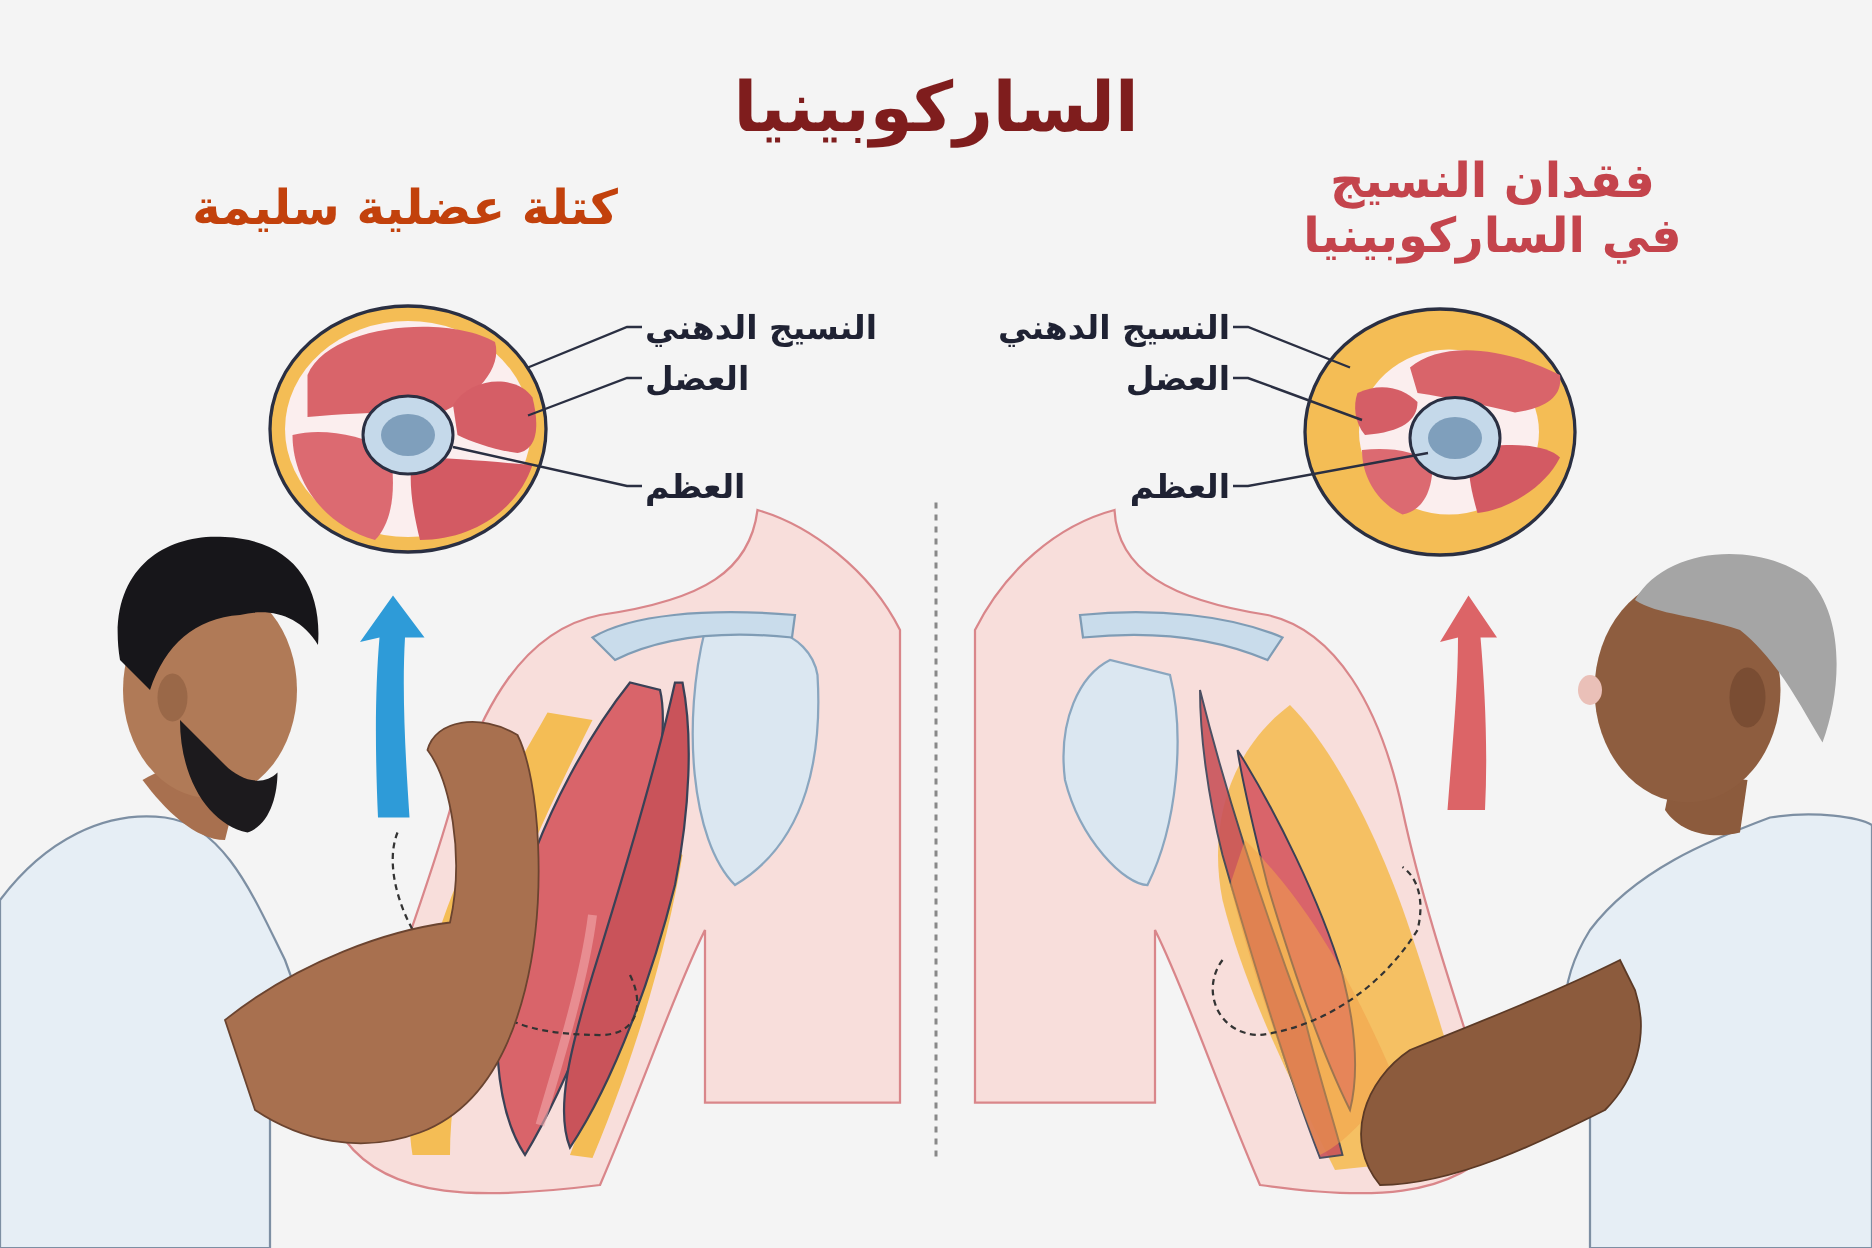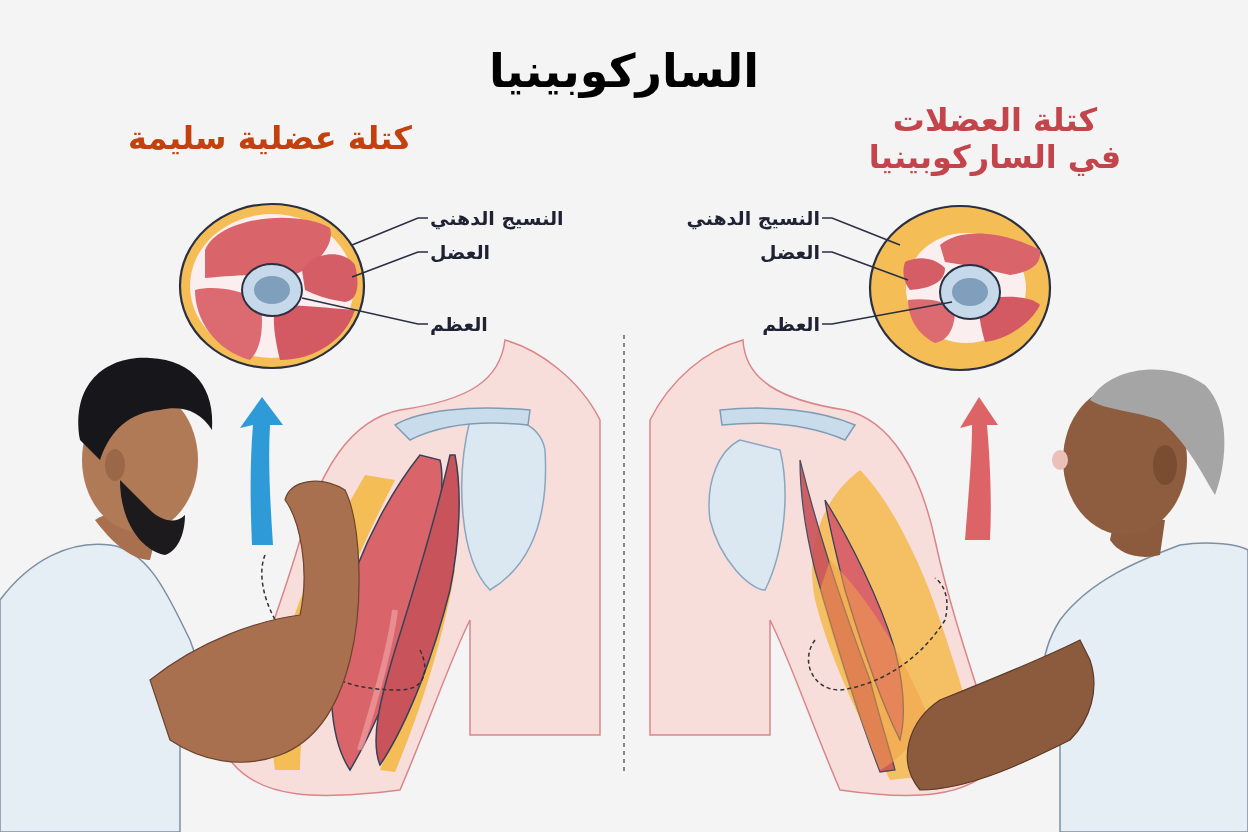--- a/index.html
+++ b/index.html
@@ -1,22 +1,22 @@
 <!DOCTYPE html>
 <html><head>
 <meta charset="utf-8">
 <style>
   html,body{margin:0;padding:0;}
   body{width:1248px;height:832px;background:#f4f4f4;position:relative;overflow:hidden;font-family:"DejaVu Sans",sans-serif;}
   .abs{position:absolute;}
-  .title{left:0;width:1248px;top:44px;text-align:center;font-size:46px;font-weight:bold;color:#000000;direction:rtl;}
+  .title{left:0;width:1248px;top:44px;text-align:center;font-size:46px;font-weight:bold;color:#7f1d1d;direction:rtl;}
   .subtitle{font-weight:bold;direction:rtl;line-height:1.15;}
   .sub-left{left:120px;width:300px;top:120px;text-align:center;font-size:32px;}
   .sub-right{left:860px;width:270px;top:102px;text-align:center;font-size:32px;}
-  .label{font-size:19px;font-weight:bold;color:#1f2233;direction:rtl;white-space:nowrap;}
+  .label{font-size:22px;font-weight:bold;color:#1f2233;direction:rtl;white-space:nowrap;}
   svg.layer{position:absolute;left:0;top:0;}
 </style>
 </head>
 <body>
 
 <svg class="layer" width="1248" height="832" viewBox="0 0 1248 832">
 
   <line x1="624" y1="335" x2="624" y2="775" stroke="#888" stroke-width="2" stroke-dasharray="4,4"></line>
 
   <g>
@@ -112,21 +112,21 @@
     <path d="M822,252 L832,252 L908,280"></path>
     <path d="M822,324 L832,324 L952,302"></path>
   </g>
 </svg>
 
 <div class="abs title">الساركوبينيا</div>
 
 <div class="abs subtitle sub-left" style="color:#c2410c;">كتلة عضلية سليمة</div>
 
 <div class="abs subtitle sub-right" style="color:#c4444c;">
-  <div>كتلة العضلات</div>
+  <div>فقدان النسيج</div>
   <div>في الساركوبينيا</div>
 </div>
 
 <div class="abs label" style="left:430px;top:207px;">النسيج الدهني</div>
 <div class="abs label" style="left:430px;top:241px;">العضل</div>
 <div class="abs label" style="left:430px;top:313px;">العظم</div>
 
 <div class="abs label" style="right:428px;top:207px;text-align:right;">النسيج الدهني</div>
 <div class="abs label" style="right:428px;top:241px;text-align:right;">العضل</div>
 <div class="abs label" style="right:428px;top:313px;text-align:right;">العظم</div>

